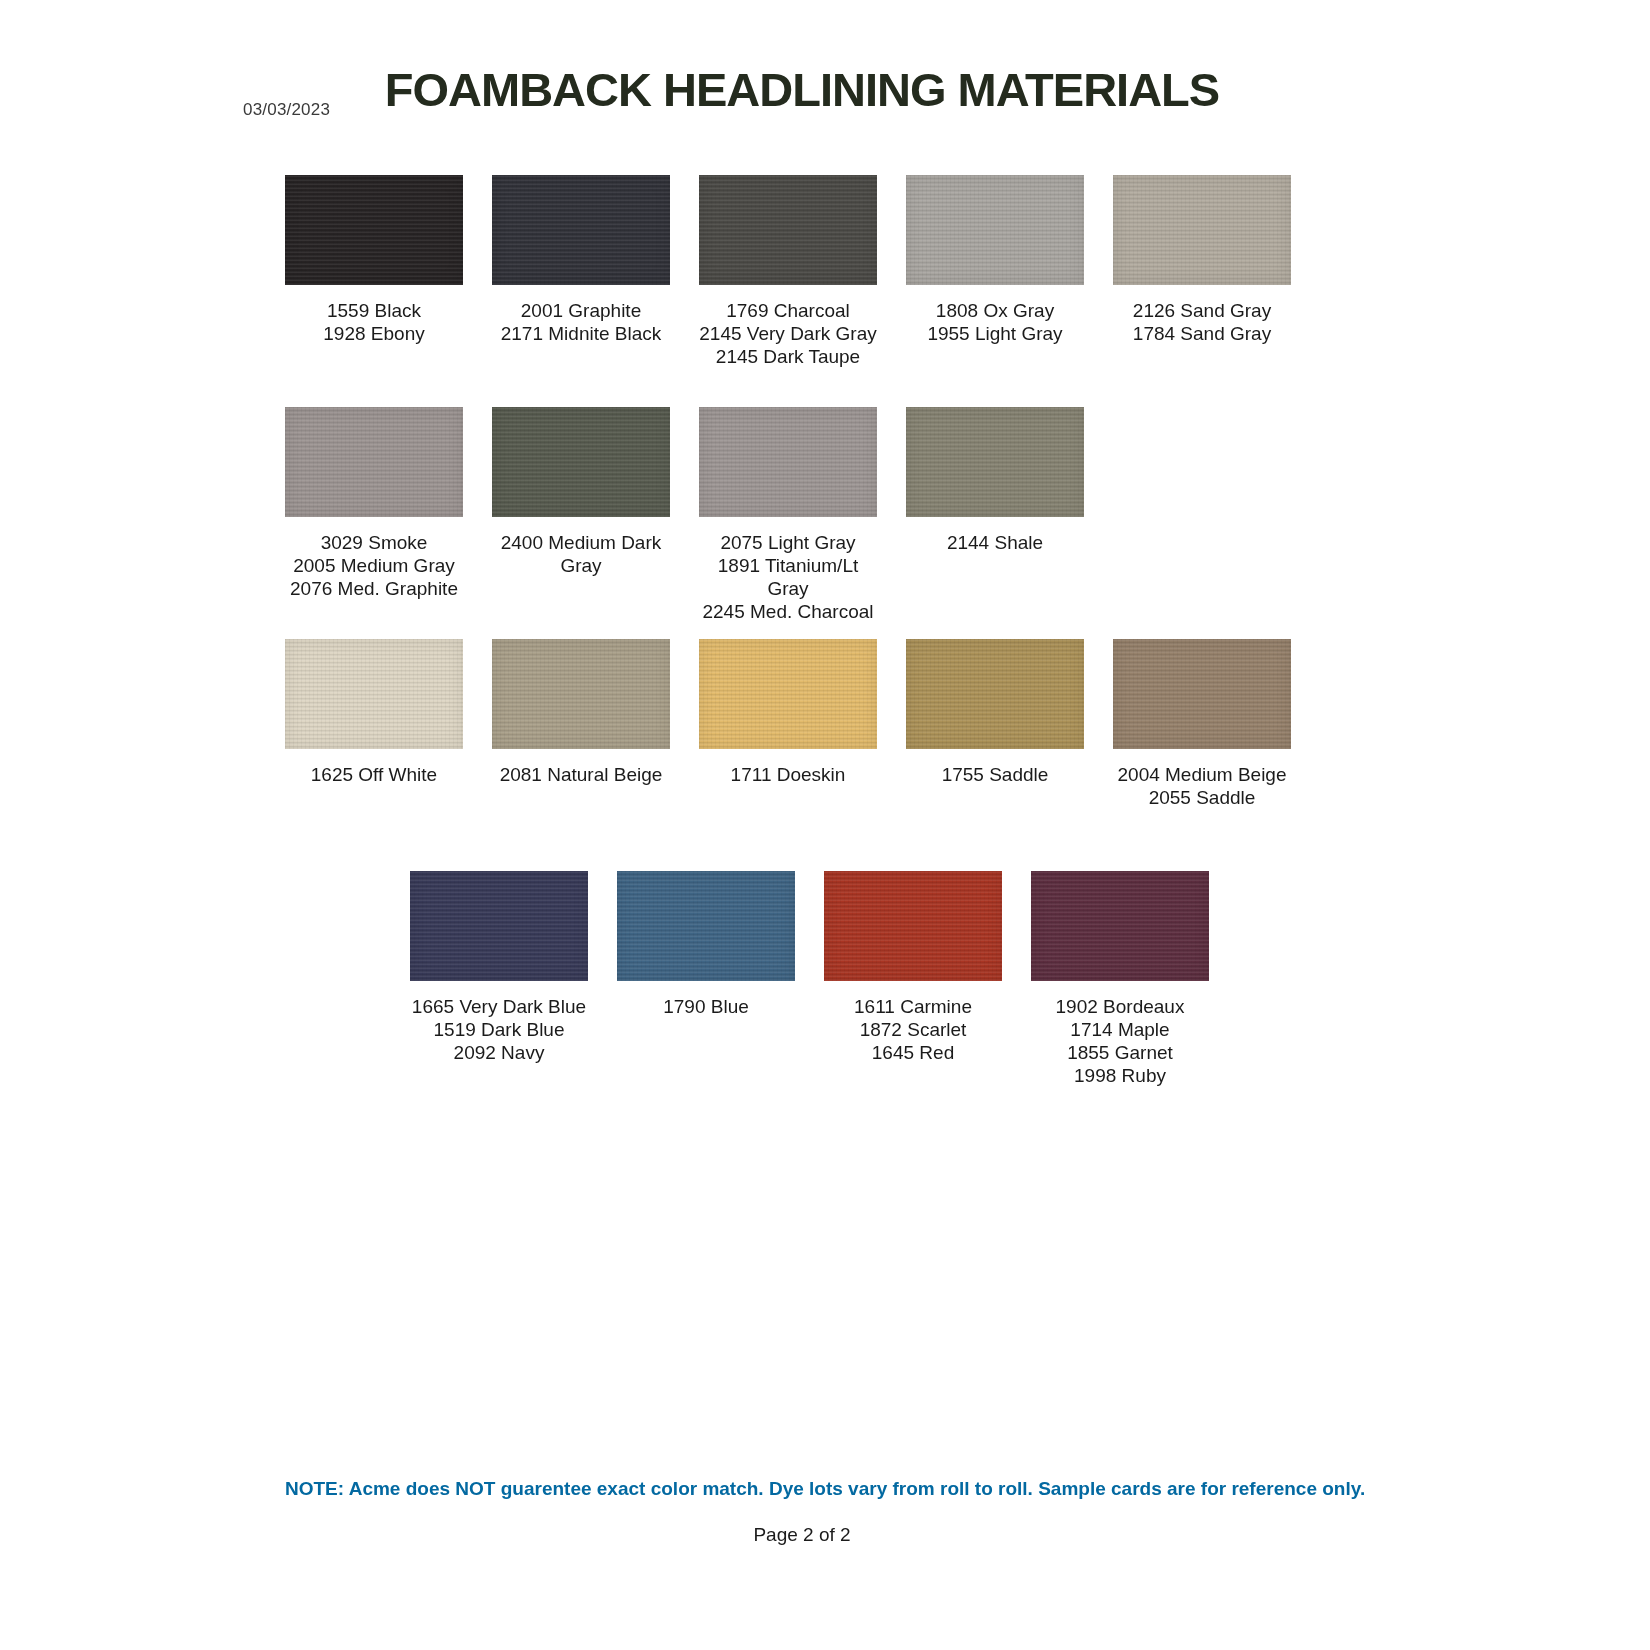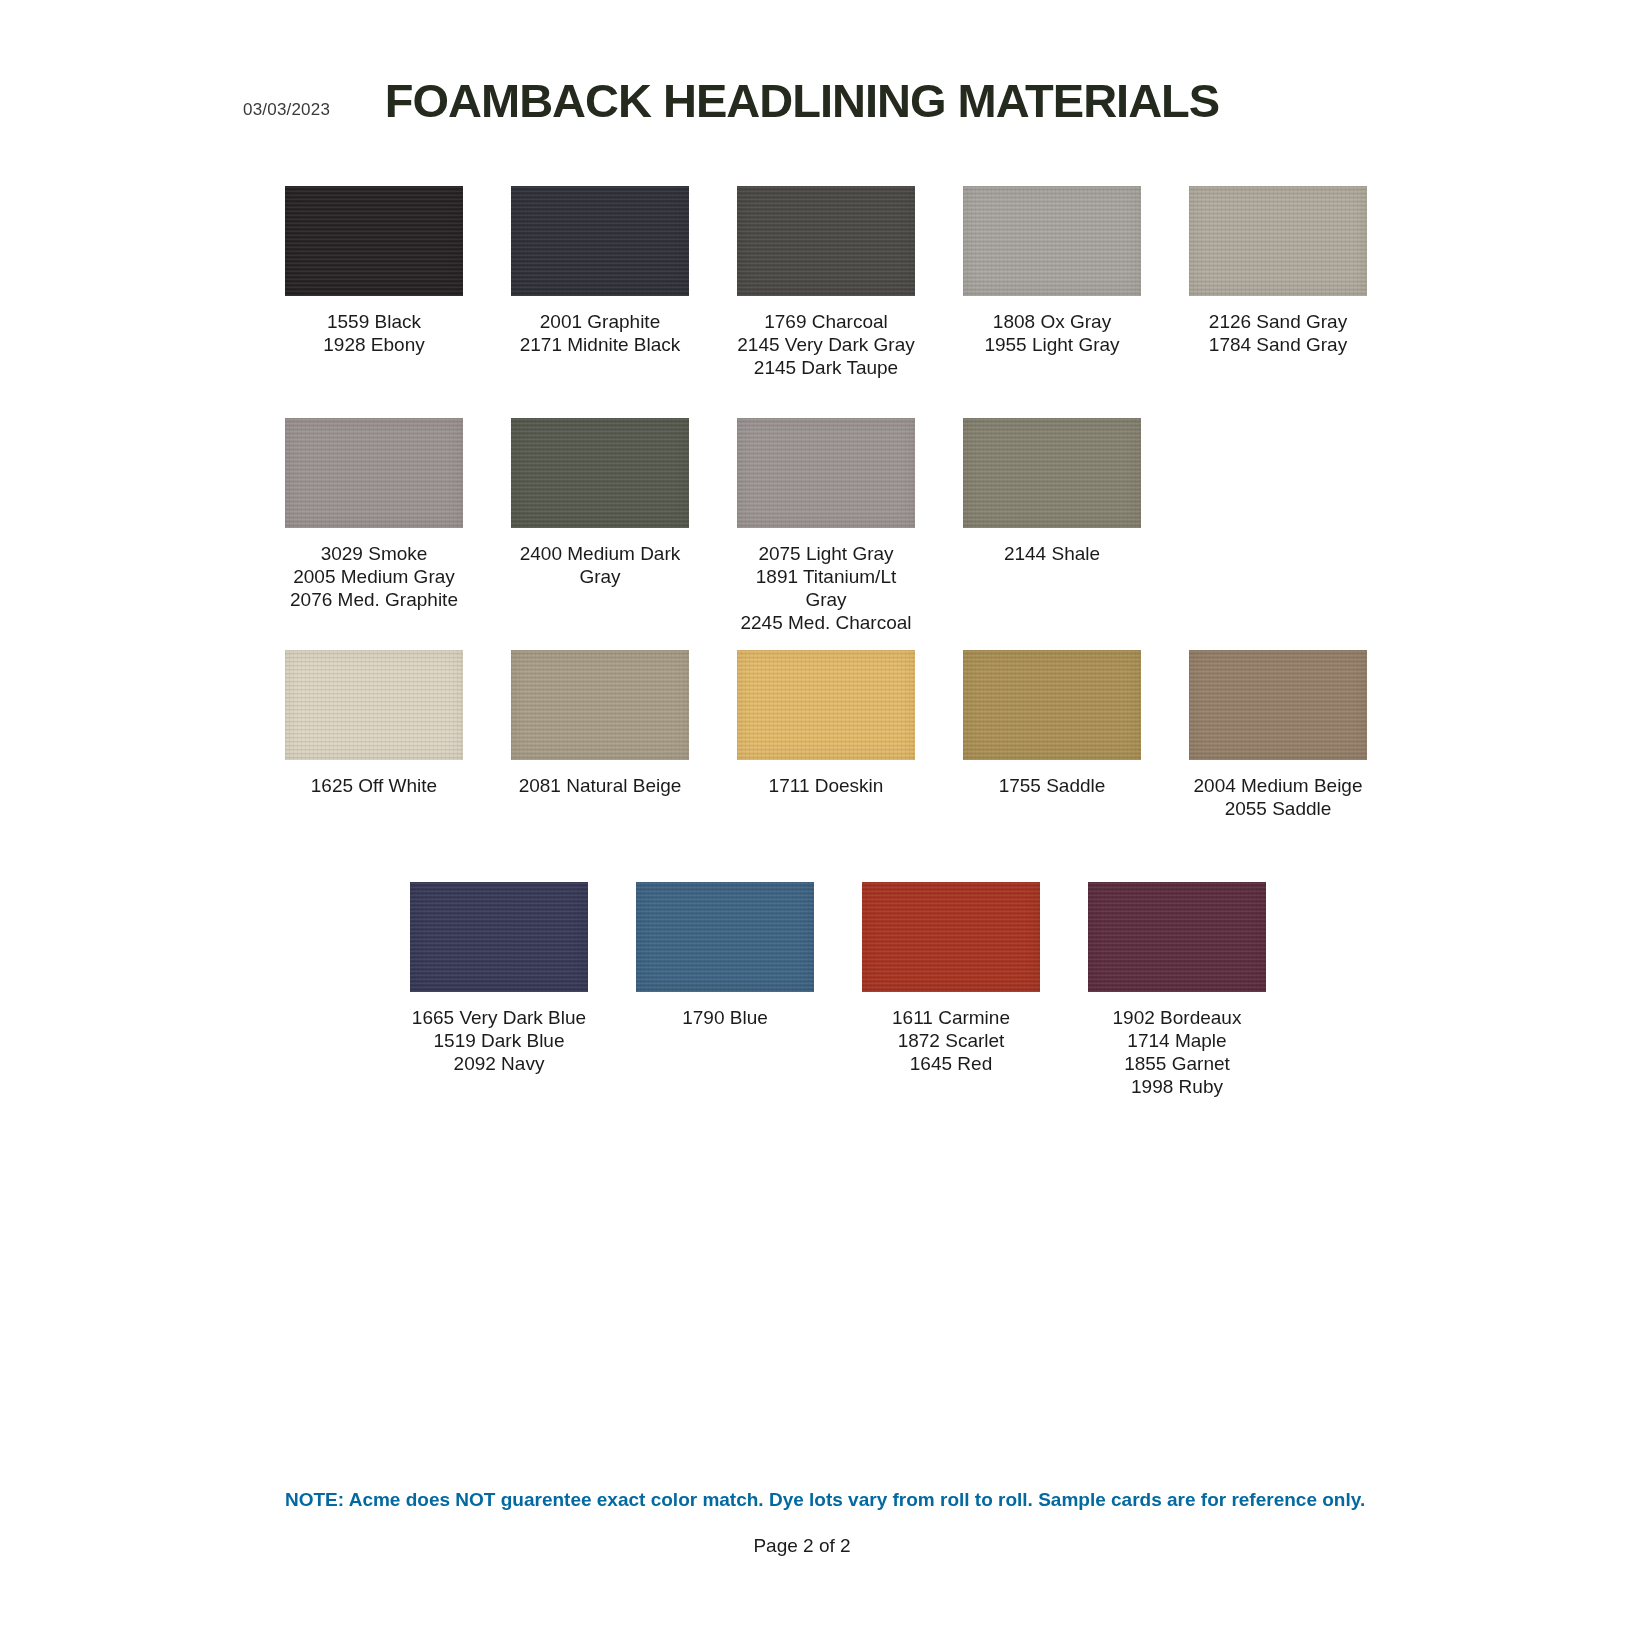--- a/index.html
+++ b/index.html
@@ -28,35 +28,35 @@
     letter-spacing: 0.2px;
     margin-top: 40px;
   }
   .content {
     position: absolute;
     left: 285px;
     top: 0;
     width: 1034px;
   }
   .title {
-    margin: 16px;
+    margin: 5px;
     padding-top: 57px;
     text-align: center;
     font-size: 47px;
     font-weight: bold;
     letter-spacing: -1px;
     color: #242b1e;
     white-space: nowrap;
   }
   .grid {
     margin-top: 58px;
   }
   .row {
     display: flex;
-    gap: 48px;
+    gap: 29px;
     height: 232px;
     align-items: flex-start;
   }
   .row.offset {
     margin-left: 125px;
   }
   .cell {
     width: 178px;
     flex: 0 0 178px;
   }

